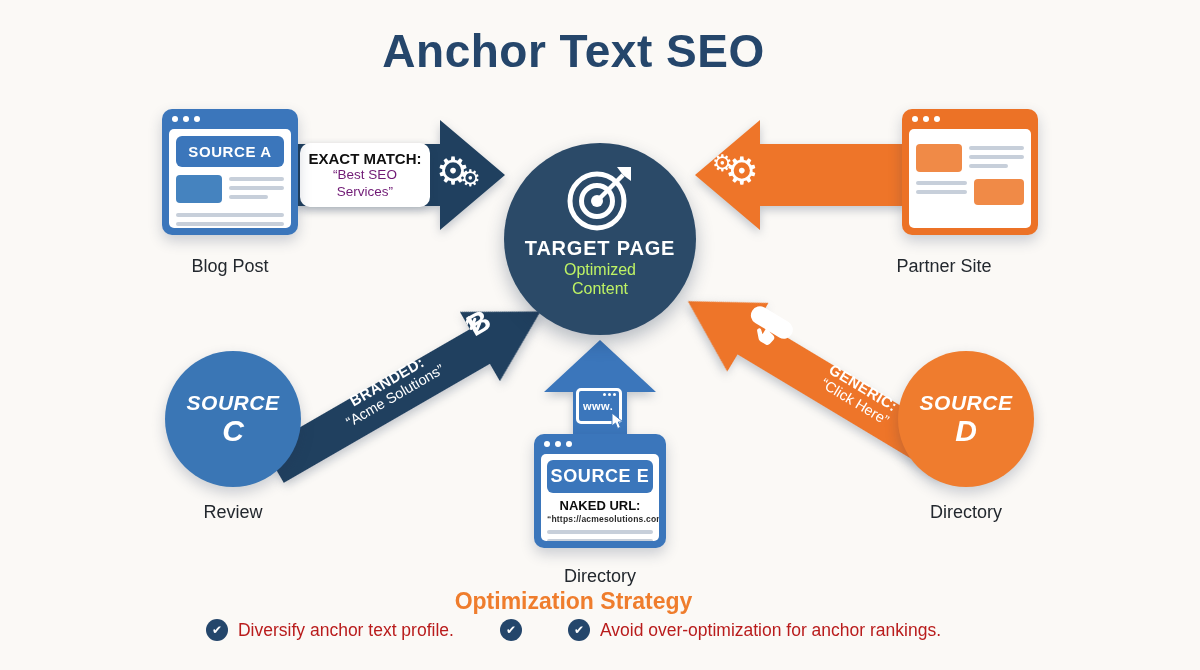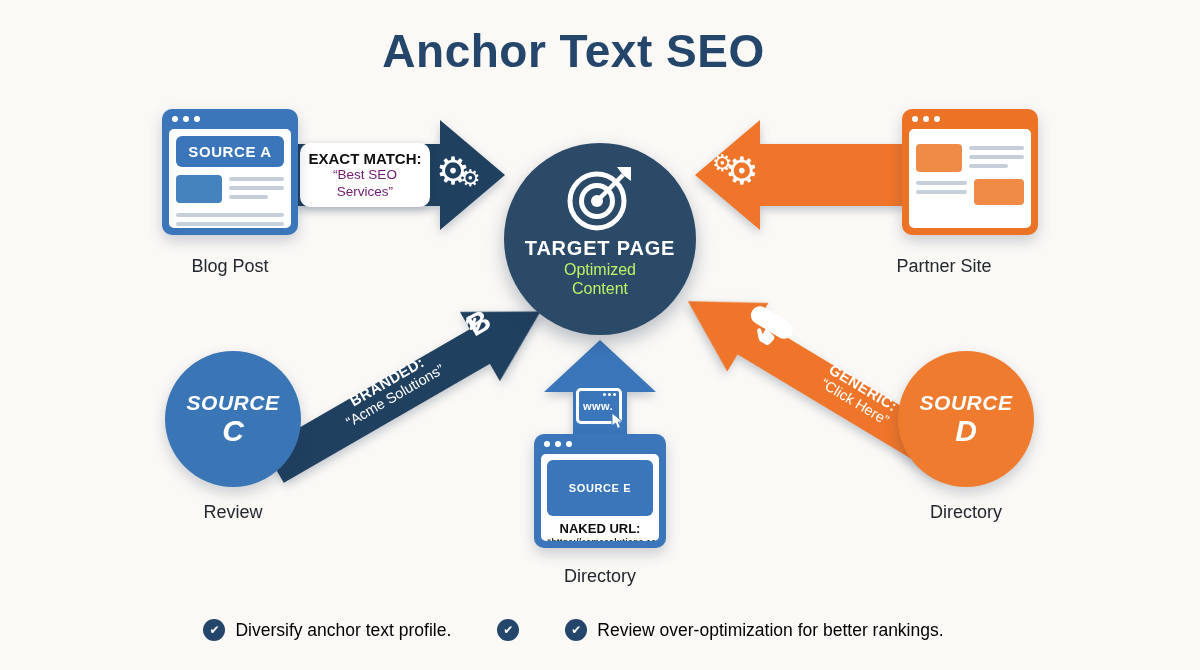--- a/index.html
+++ b/index.html
@@ -92,21 +92,21 @@
   .e-lines b { display:block; height:4px; border-radius:2px; background:#c7cfda; }
 
   
   .strategy-heading { position:absolute; top:588px; left:0; right:0; text-align:center;
                       font-size:23px; font-weight:bold; color:#ef7d2d; }
   .strategy-row { position:absolute; top:619px; left:0; right:0; display:flex;
                   justify-content:center; gap:46px; }
   .strategy-item { display:flex; align-items:center; gap:10px; }
   .check-circle { width:22px; height:22px; border-radius:50%; background:#24466b; color:#fff;
                   font-size:12px; display:flex; align-items:center; justify-content:center; flex:none; }
-  .strategy-text { font-size:17.5px; color:#000000; }
+  .strategy-text { font-size:17.5px; color:#b91c1c; }
 </style>
 </head>
 <body>
 
 <div class="stage">
 
   <div class="title">Anchor Text SEO</div>
 
   <div class="browser blue" style="left:162px; top:109px; width:136px; height:126px;">
     <div class="dots">
@@ -254,44 +254,45 @@
     </svg>
   </div>
 
   <div class="browser blue" style="left:534px; top:434px; width:132px; height:114px;">
     <div class="dots">
         <i></i>
         <i></i>
         <i></i>
       </div>
     <div class="win-content" style="padding:6px;">
-      <div class="banner blue" style="font-size:11px; padding:22px 0;">SOURCE E</div>
+      <div class="banner blue" style="font-size:18px; padding:6px 0;">SOURCE E</div>
       <div class="naked-type">NAKED URL:</div>
       <div class="naked-url">“https://acmesolutions.com”</div>
       <div class="e-lines">
           <b></b>
           <b></b>
         </div>
     </div>
   </div>
   <div class="win-label" style="left:534px; top:554px; width:132px;">Directory</div>
 
+  <div class="strategy-heading">Optimization Strategy</div>
   <div class="strategy-row">
     <div class="strategy-item">
       <span class="check-circle">
           <span>✔</span>
         </span>
       <span class="strategy-text">Diversify anchor text profile.</span>
     </div>
     <div class="strategy-item">
       <span class="check-circle">
           <span>✔</span>
         </span>
     </div>
     <div class="strategy-item">
       <span class="check-circle">
           <span>✔</span>
         </span>
-      <span class="strategy-text">Review over-optimization for better rankings.</span>
+      <span class="strategy-text">Avoid over-optimization for anchor rankings.</span>
     </div>
   </div>
 
 </div>
 
 </body></html>

